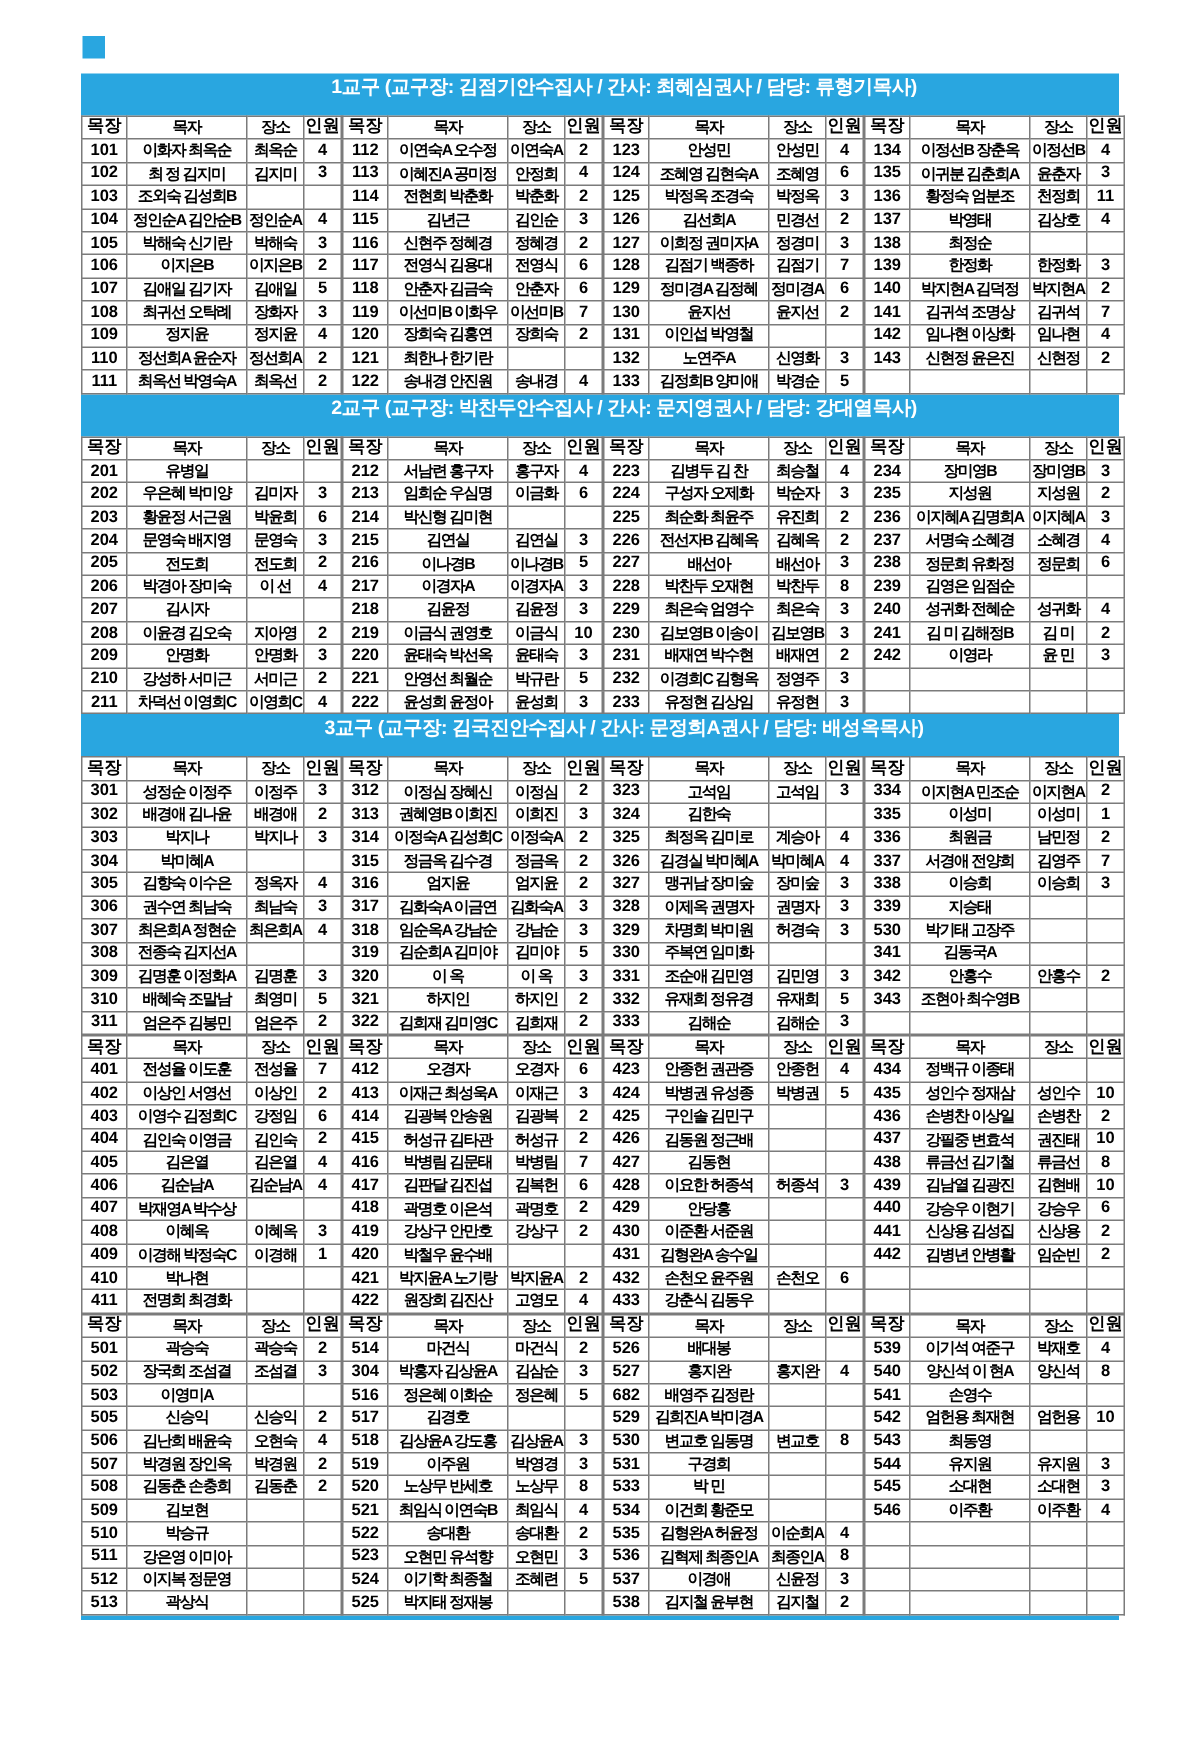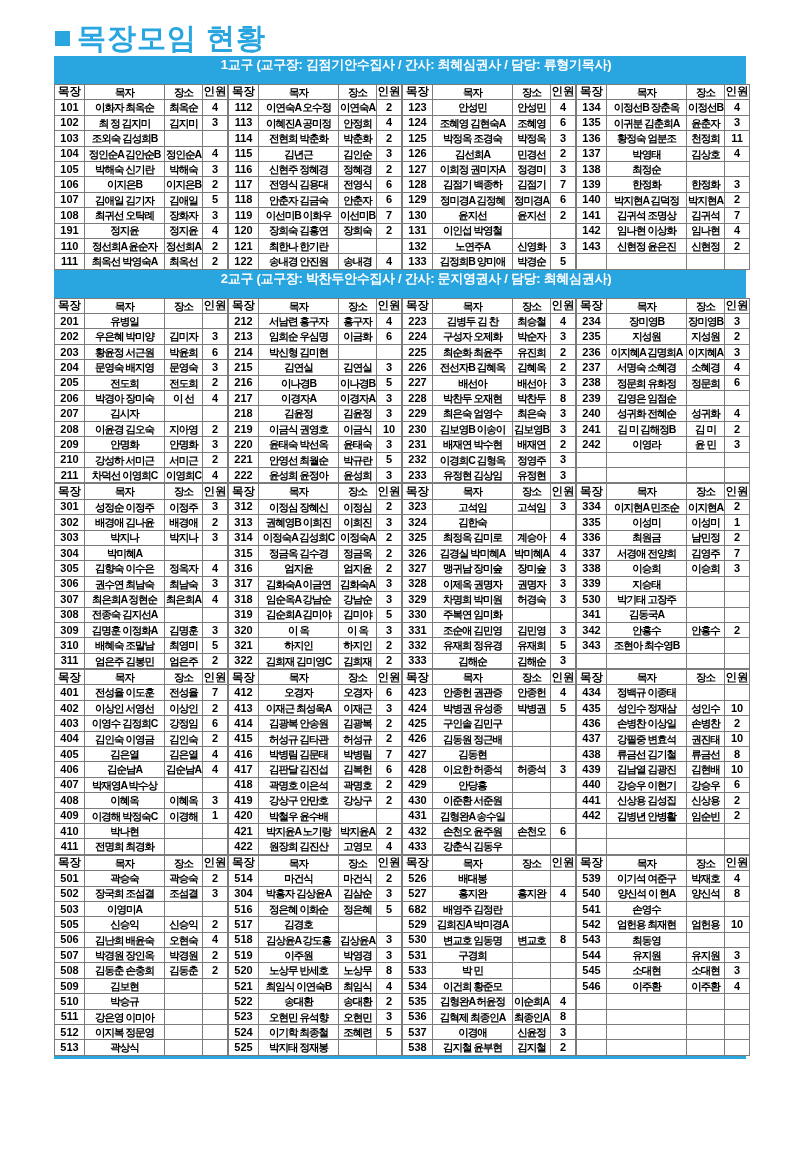--- a/index.html
+++ b/index.html
@@ -41,21 +41,20 @@
   .c3 { width:25px; }
   td { font-family:"Liberation Sans","DejaVu Sans",sans-serif; }
   .bottom-rule { height:3px; background:var(--accent); width:692px; margin:0 auto; }
 </style>
 </head>
 <body>
 
 <div class="page">
   <div class="doc-header">
     <div class="bullet"></div>
-    <div class="doc-title">목장모임 현황</div>
   </div>
   <div class="sections">
       <div class="section">
         <div class="section-bar">1교구 (교구장: 김점기안수집사 / 간사: 최혜심권사 / 담당: 류형기목사)</div>
         <div class="groups">
           <table class="group">
             <tbody>
               <tr>
                 <th class="c0">목장</th>
                 <th class="c1">목자</th>
@@ -104,21 +103,21 @@
                 <td class="c2">김애일</td>
                 <td class="c3">5</td>
               </tr>
               <tr>
                 <td class="c0">108</td>
                 <td class="c1">최귀선 오탁례</td>
                 <td class="c2">장화자</td>
                 <td class="c3">3</td>
               </tr>
               <tr>
-                <td class="c0">191</td>
+                <td class="c0">109</td>
                 <td class="c1">정지윤</td>
                 <td class="c2">정지윤</td>
                 <td class="c3">4</td>
               </tr>
               <tr>
                 <td class="c0">110</td>
                 <td class="c1">정선희A 윤순자</td>
                 <td class="c2">정선희A</td>
                 <td class="c3">2</td>
               </tr>
@@ -354,21 +353,21 @@
                 <td class="c0"></td>
                 <td class="c1"></td>
                 <td class="c2"></td>
                 <td class="c3"></td>
               </tr>
             </tbody>
           </table>
         </div>
       </div>
       <div class="section">
-        <div class="section-bar">2교구 (교구장: 박찬두안수집사 / 간사: 문지영권사 / 담당: 최혜심권사)</div>
+        <div class="section-bar">2교구 (교구장: 박찬두안수집사 / 간사: 문지영권사 / 담당: 강대열목사)</div>
         <div class="groups">
           <table class="group">
             <tbody>
               <tr>
                 <th class="c0">목장</th>
                 <th class="c1">목자</th>
                 <th class="c2">장소</th>
                 <th class="c3">인원</th>
               </tr>
               <tr>
@@ -663,20 +662,21 @@
                 <td class="c0"></td>
                 <td class="c1"></td>
                 <td class="c2"></td>
                 <td class="c3"></td>
               </tr>
             </tbody>
           </table>
         </div>
       </div>
       <div class="section">
+        <div class="section-bar">3교구 (교구장: 김국진안수집사 / 간사: 문정희A권사 / 담당: 배성옥목사)</div>
         <div class="groups">
           <table class="group">
             <tbody>
               <tr>
                 <th class="c0">목장</th>
                 <th class="c1">목자</th>
                 <th class="c2">장소</th>
                 <th class="c3">인원</th>
               </tr>
               <tr>

